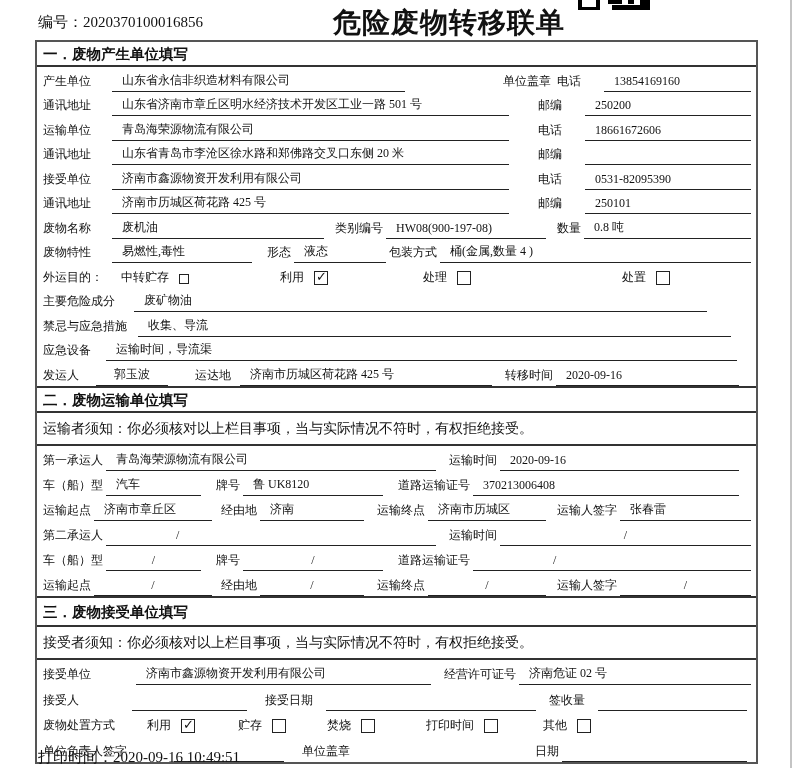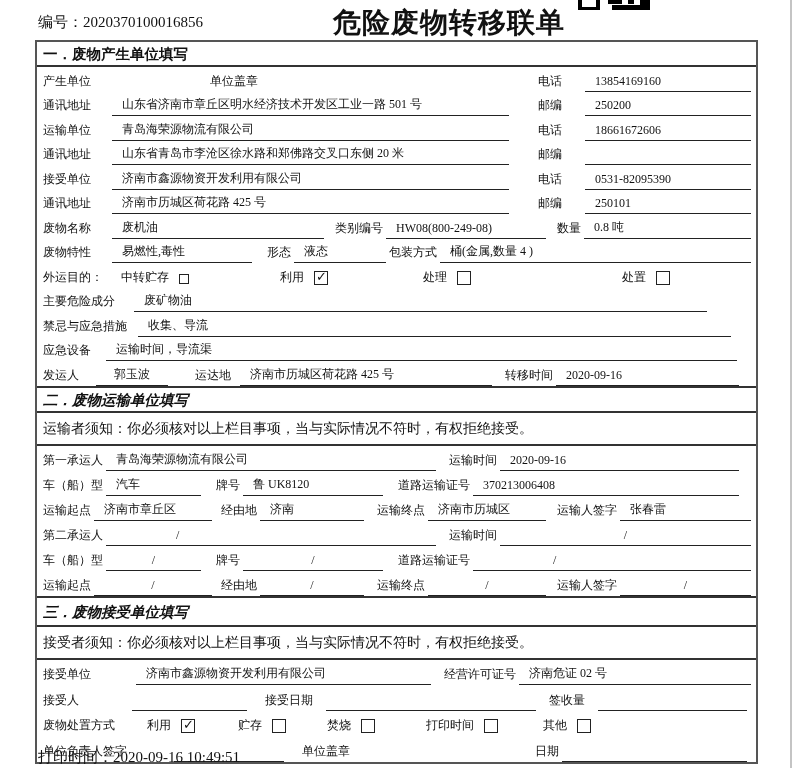--- a/index.html
+++ b/index.html
@@ -13,21 +13,21 @@
   .qr .b1{left:0;top:0;width:4px;height:10px}
   .qr .b2{left:0;top:7px;width:22px;height:3px}
   .qr .b3{left:18px;top:0;width:4px;height:10px}
   .qr .b4{left:30px;top:0;width:14px;height:4px}
   .qr .b5{left:34px;top:5px;width:32px;height:5px}
   .qr .b6{left:50px;top:0;width:6px;height:4px}
   .qr .b7{left:62px;top:0;width:10px;height:10px}
   
   .form{position:absolute;left:35px;top:40px;width:719px;border:2px solid #555;background:#fff;box-sizing:content-box;}
   .sh{font-weight:bold;font-size:14.5px;padding:3px 6px 0 6px;height:20px;border-bottom:2px solid #333;box-sizing:content-box;}
-  .sh.bt{border-top:2px solid #333;font-style:italic;}
+  .sh.bt{border-top:2px solid #333;}
   .notice{font-size:14px;padding:7px 20px 0 6px;height:24px;border-bottom:2px solid #333;box-sizing:content-box;white-space:nowrap;}
   .row{display:flex;align-items:flex-end;height:24.5px;padding:0 3px;font-size:12px;box-sizing:border-box;}
   .row.h25{height:25px}
   .row.h26{height:25.5px}
   .lbl,.txt{white-space:nowrap;padding:0 3px 2px 3px;}
   .fld{border-bottom:1px solid #222;padding:0 4px 2px 10px;white-space:nowrap;overflow:hidden;box-sizing:border-box;}
   .fld.ctr{text-align:center;padding-left:4px;}
   .f1{flex:1}
   .sp{flex:1}
   .left{flex:1;display:flex;align-items:flex-end;}
@@ -62,20 +62,21 @@
       <div class="b7"></div>
   </div>
 
   <div class="form">
 
     <div class="sh">一．废物产生单位填写</div>
 
     <div class="row">
       <div class="left">
         <span class="lbl" style="width:66px">产生单位</span>
+        <span class="fld" style="width:293px">山东省永信非织造材料有限公司</span>
         <span class="txt" style="margin-left:95px">单位盖章</span>
         <span class="sp"></span>
       </div>
       <div class="rightcol">
         <span class="lbl">电话</span>
         <span class="fld">13854169160</span>
       </div>
     </div>
 
     <div class="row">
@@ -130,21 +131,21 @@
       <div class="rightcol">
         <span class="lbl">邮编</span>
         <span class="fld">250101</span>
       </div>
     </div>
 
     <div class="row">
       <span class="lbl" style="width:66px">废物名称</span>
       <span class="fld" style="width:212px">废机油</span>
       <span class="lbl" style="margin-left:8px">类别编号</span>
-      <span class="fld" style="width:160px">HW08(800-249-08)</span>
+      <span class="fld" style="width:160px">HW08(900-197-08)</span>
       <span class="lbl" style="margin-left:8px">数量</span>
       <span class="fld f1" style="margin-right:2px">0.8 吨</span>
     </div>
 
     <div class="row">
       <span class="lbl" style="width:66px">废物特性</span>
       <span class="fld" style="width:140px">易燃性,毒性</span>
       <span class="lbl" style="margin-left:12px">形态</span>
       <span class="fld" style="width:92px">液态</span>
       <span class="lbl" style="">包装方式</span>

